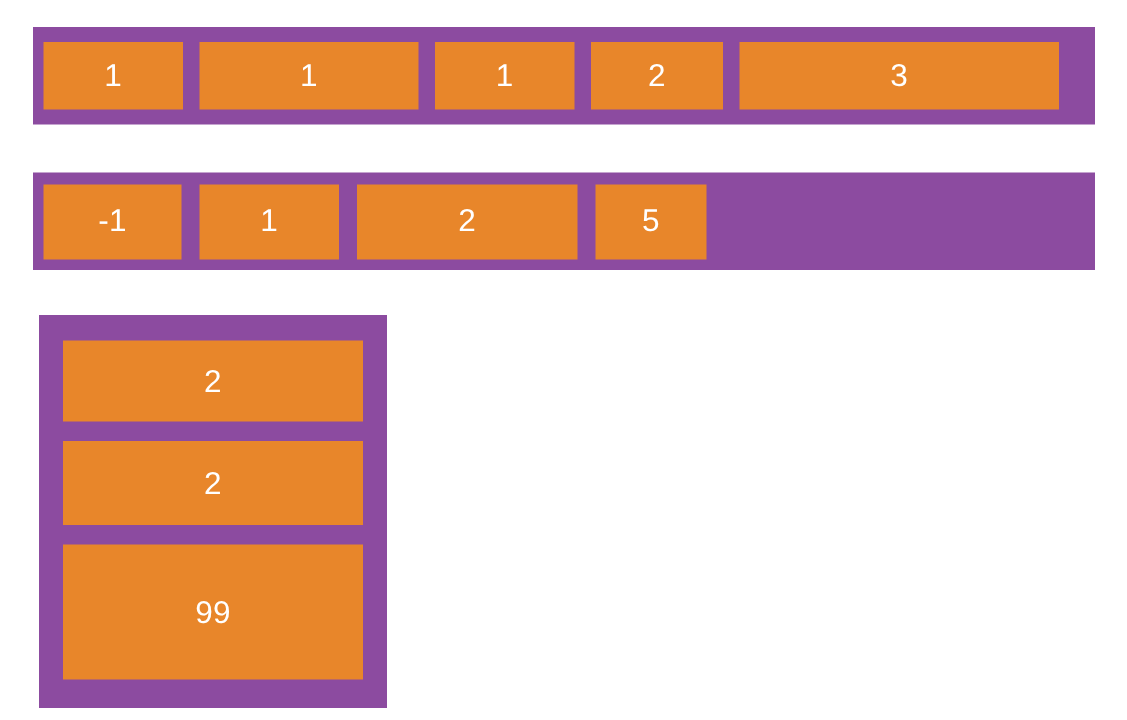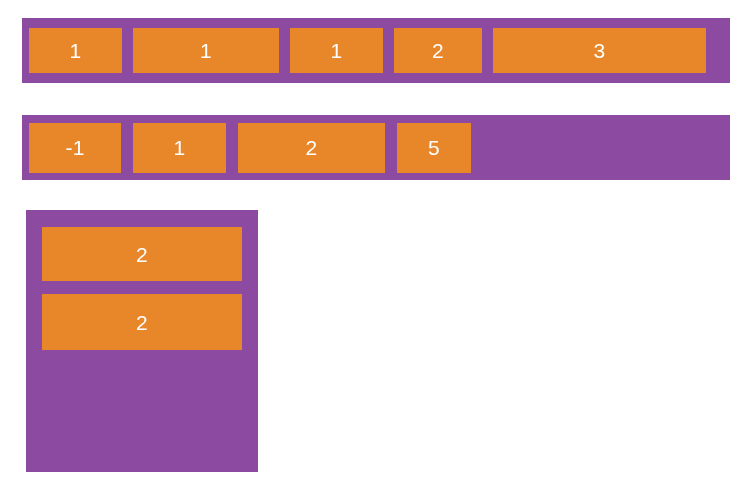--- a/index.html
+++ b/index.html
@@ -111,15 +111,16 @@
   <div class="container row" id="container-2">
     <div class="item">-1</div>
     <div class="item">1</div>
     <div class="item">2</div>
     <div class="item">5</div>
   </div>
 
   <div class="container column" id="container-3">
     <div class="item">2</div>
     <div class="item">2</div>
+    <div class="item">99</div>
   </div>
 
 </div>
 
 </body></html>

